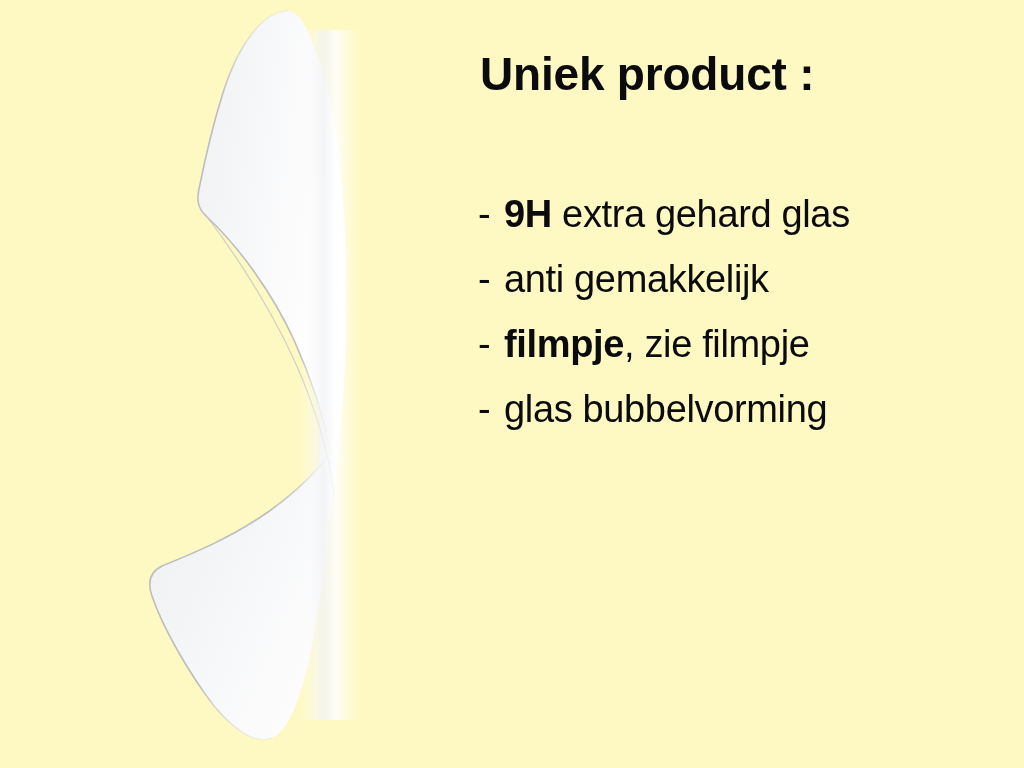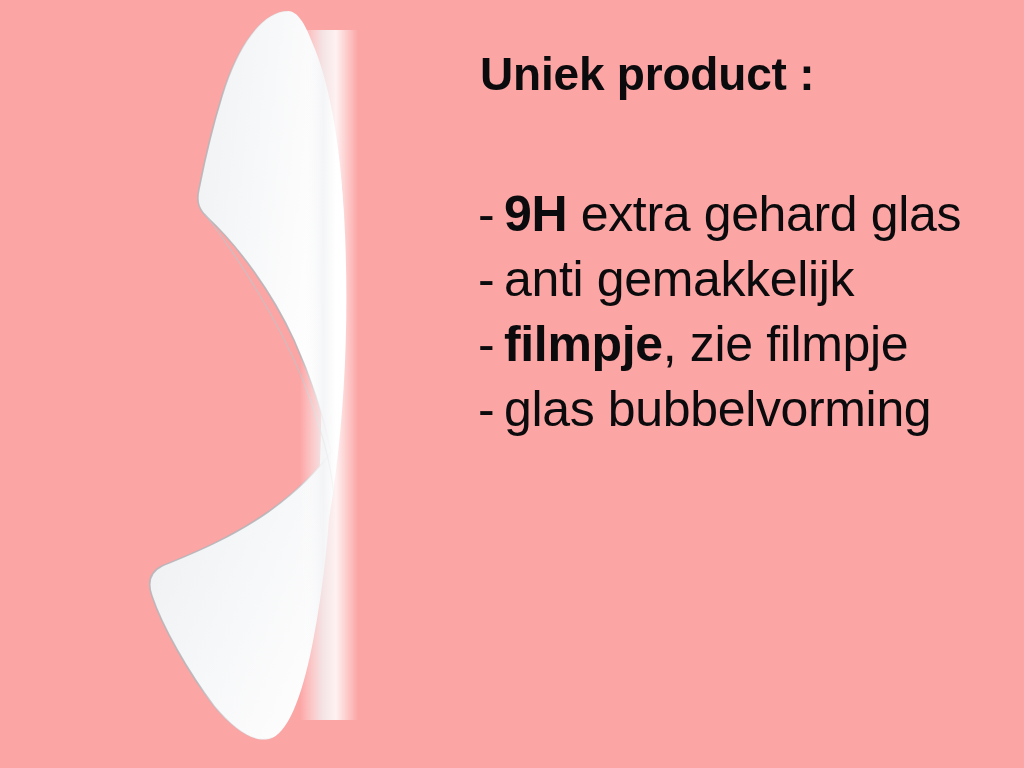--- a/index.html
+++ b/index.html
@@ -62,21 +62,21 @@
   #feature-list {
     position: absolute;
     left: 0;
     top: 182px;
     margin: 0;
     padding: 0;
     list-style: none;
   }
   .feature-item {
     height: 65px;
-    font-size: 50px;
+    font-size: 38px;
     line-height: 65px;
     font-weight: 400;
     font-stretch: condensed;
     letter-spacing: -0.35px;
     color: #0b0b0d;
     white-space: nowrap;
   }
   .bullet-mark {
     display: inline-block;
     width: 26px;
@@ -86,21 +86,21 @@
   .feature-text b {
     font-weight: 700;
   }
   .feature-text {
     display: inline;
   }
 </style>
 </head>
 <body>
 
-<div id="stage" style="background: #fca5a5;">
+<div id="stage" style="background: #fef9c3;">
 
   <div id="product-figure">
     <svg viewBox="0 0 470 768" xmlns="http://www.w3.org/2000/svg">
       <defs>
         <linearGradient id="upperFill" x1="0" y1="0" x2="1" y2="0.35">
           <stop offset="0%" stop-color="#f0f1f3"></stop>
           <stop offset="42%" stop-color="#f6f7f8"></stop>
           <stop offset="78%" stop-color="#fcfcfd"></stop>
           <stop offset="100%" stop-color="#ffffff"></stop>
         </linearGradient>

